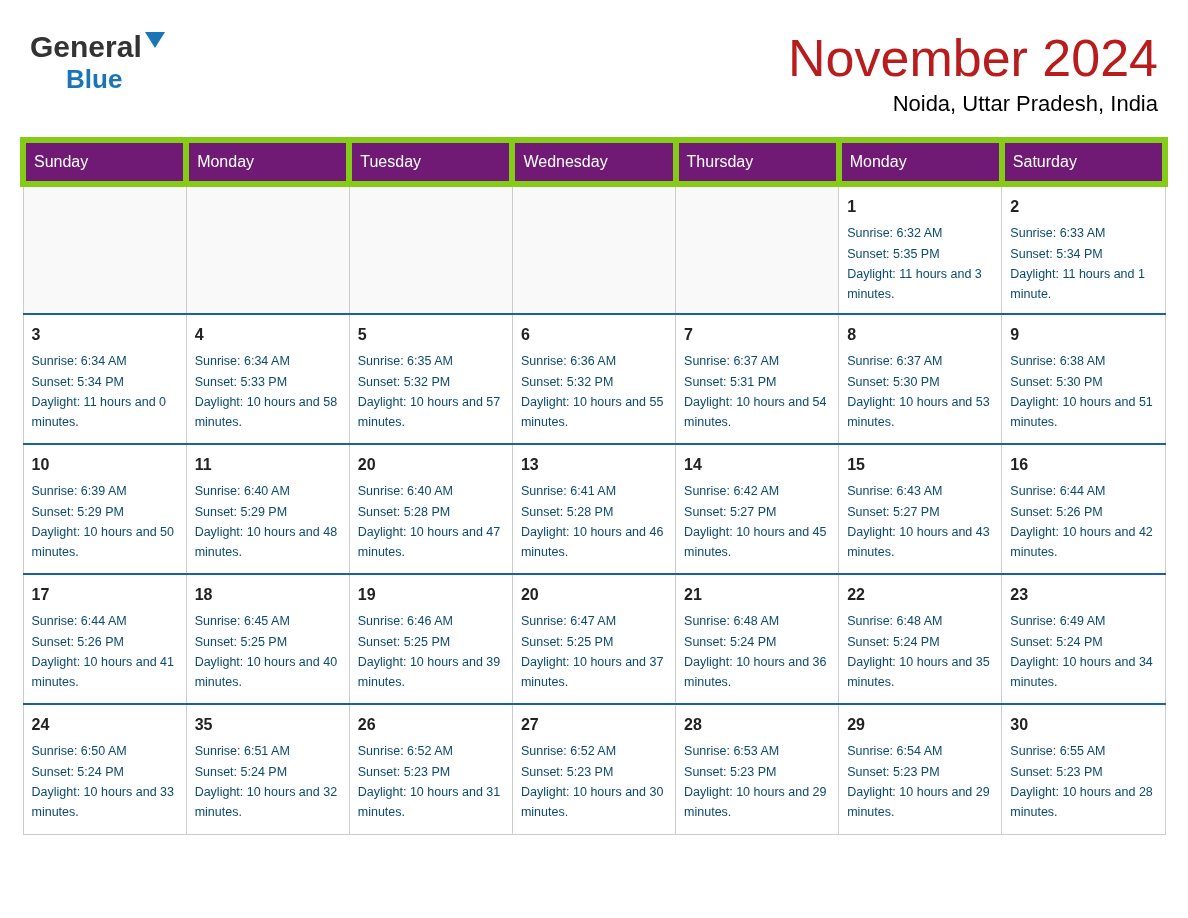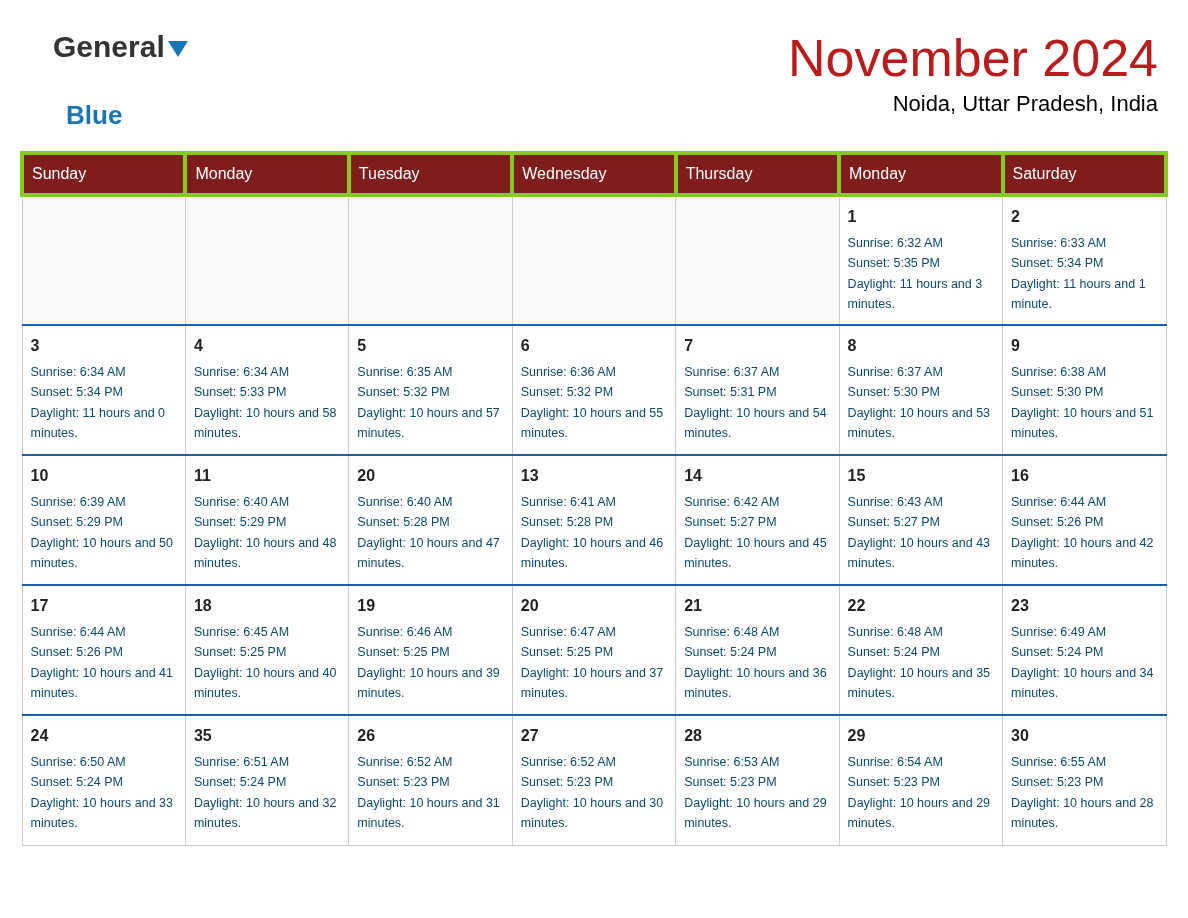--- a/index.html
+++ b/index.html
@@ -35,27 +35,27 @@
       font-size: 22px;
       color: #000000;
       margin-top: 4px;
     }
     .calendar {
       width: 100%;
       border-collapse: collapse;
       margin-top: 10px;
     }
     .calendar th {
-      background-color: #7f1d1d;
+      background-color: #701a75;
       color: #fff;
       padding: 10px 8px;
       font-size: 16px;
       font-weight: normal;
       text-align: left;
-      border: 4px solid #84cc16;
+      border: 6px solid #84cc16;
     }
     .calendar td {
       vertical-align: top;
       padding: 8px;
       border: 1px solid #ccc;
       width: calc(100% / 7);
       font-size: 13px;
       color: #333;
       line-height: 1.5;
       height: 130px;
@@ -77,25 +77,25 @@
     }
     .row-divider td {
       border-top: 2px solid #1a5fa8;
     }
   </style>
 </head>
 <body>
 
 <div class="header">
   <div class="logo">
-    <div style="display:flex; align-items:center;margin-left:23px;">
+    <div style="display:flex; ">
       <span style="font-size:30px; font-weight:bold; color:#333; font-family: Arial, sans-serif;">General</span>
       <span style="display:inline-block; width:0; height:0; border-left:10px solid transparent; border-right:10px solid transparent; border-top:16px solid #1a75b8; margin-left:3px; position:relative; top:2px;"></span>
     </div>
-    <div style="margin-left: 36px; margin-top: 36px;">
+    <div style="margin-left: 36px;">
       <span style="font-size:26px; font-weight:bold; color:#1a75b8; font-family: Arial, sans-serif;">Blue</span>
     </div>
   </div>
   <div class="title-block">
     <div class="month-title">November 2024</div>
     <div class="location-title">Noida, Uttar Pradesh, India</div>
   </div>
 </div>
 
 <table class="calendar">

